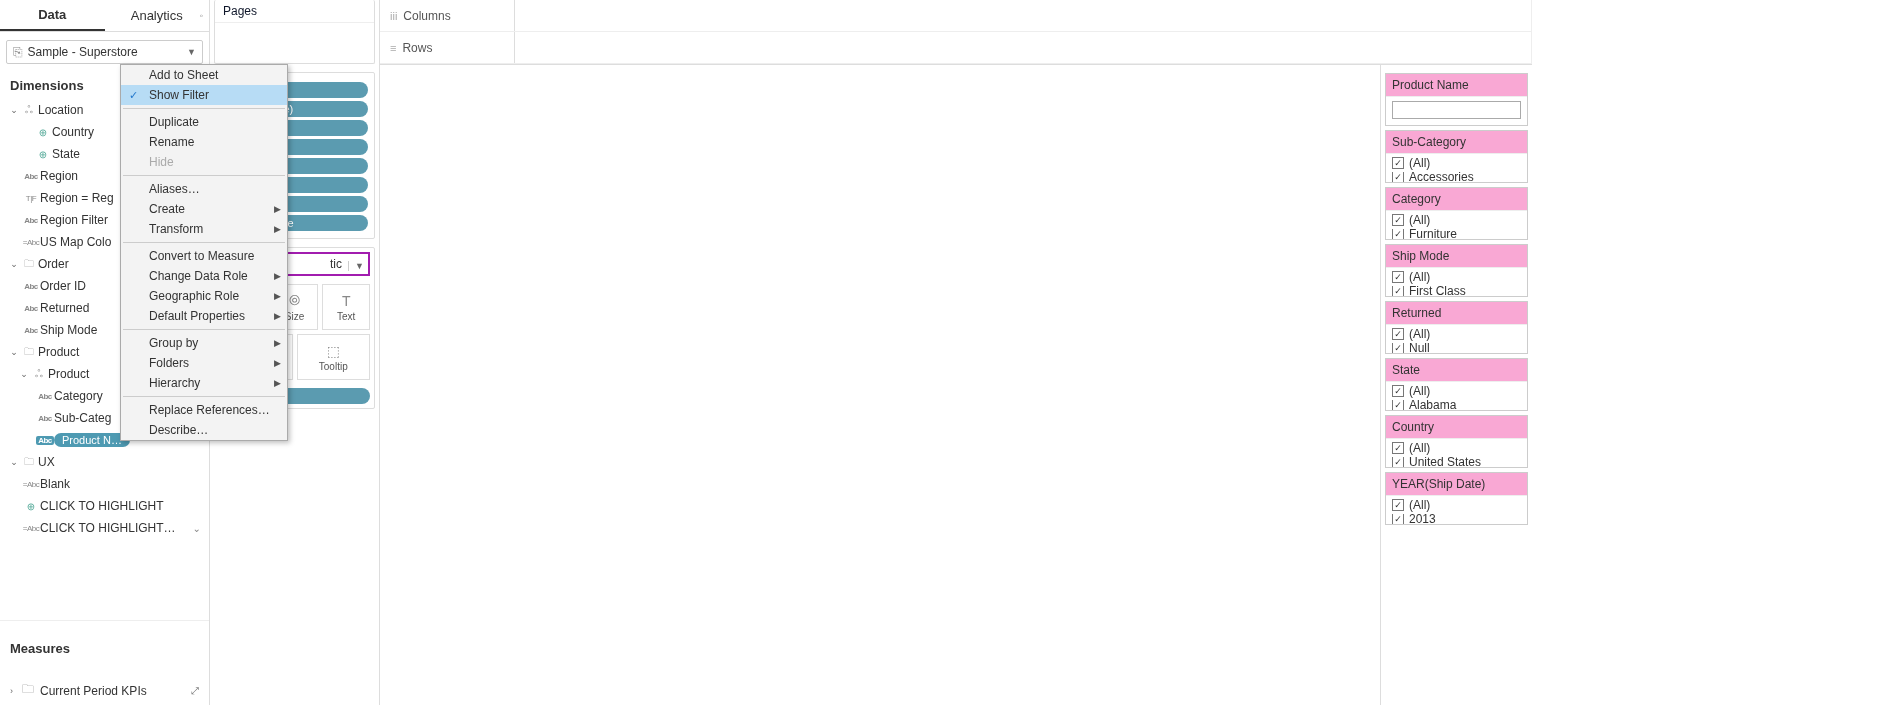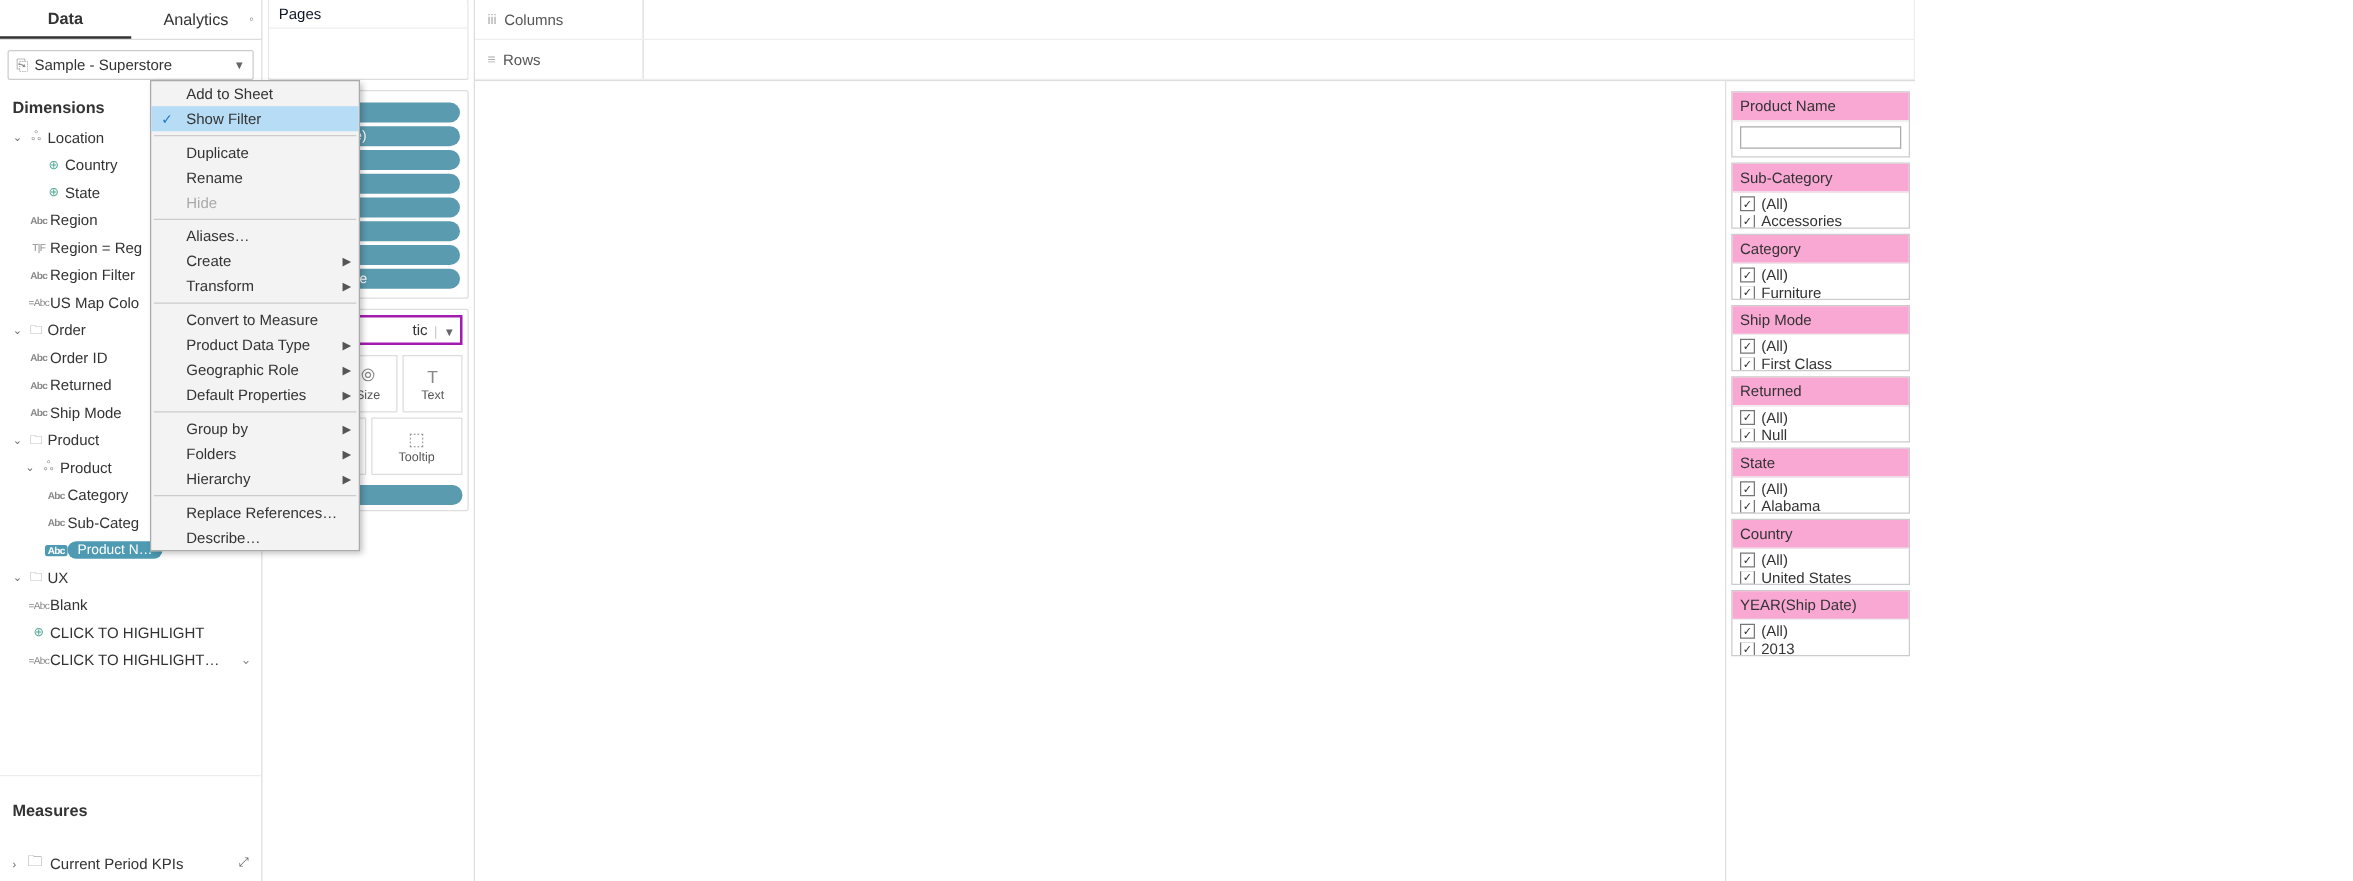--- a/index.html
+++ b/index.html
@@ -242,21 +242,21 @@
           <span>Create</span>
           <span class="sub">▶</span>
         </div>
       <div class="menu-item">
           <span>Transform</span>
           <span class="sub">▶</span>
         </div>
       <div class="menu-sep"></div>
       <div class="menu-item">Convert to Measure</div>
       <div class="menu-item">
-          <span>Product Data Type</span>
+          <span>Change Data Role</span>
           <span class="sub">▶</span>
         </div>
       <div class="menu-item">
           <span>Geographic Role</span>
           <span class="sub">▶</span>
         </div>
       <div class="menu-item">
           <span>Default Properties</span>
           <span class="sub">▶</span>
         </div>

